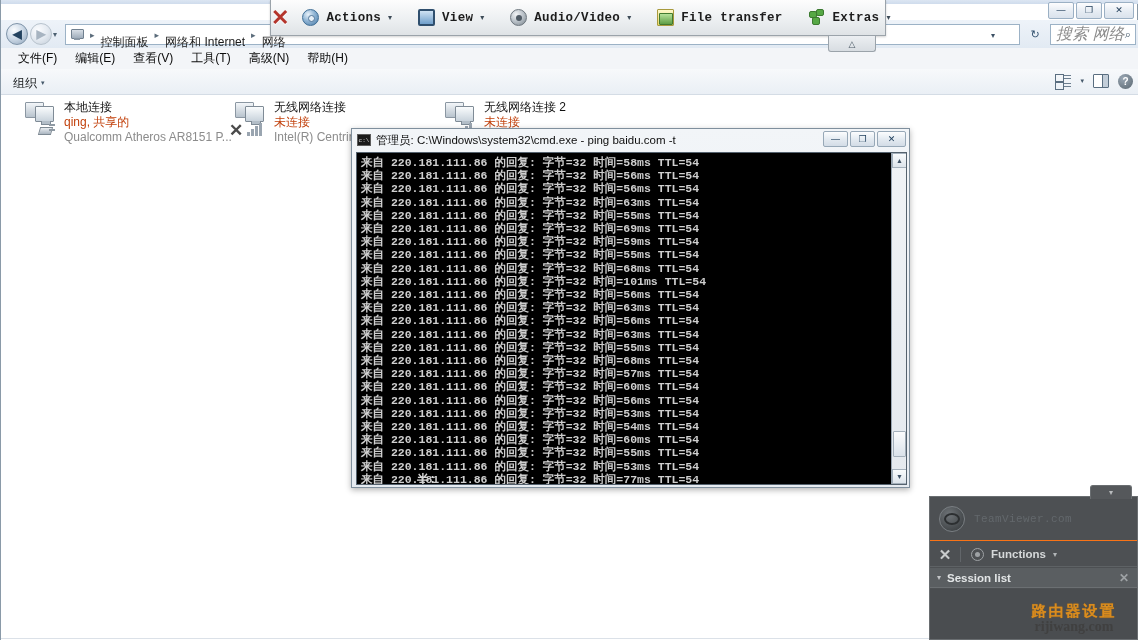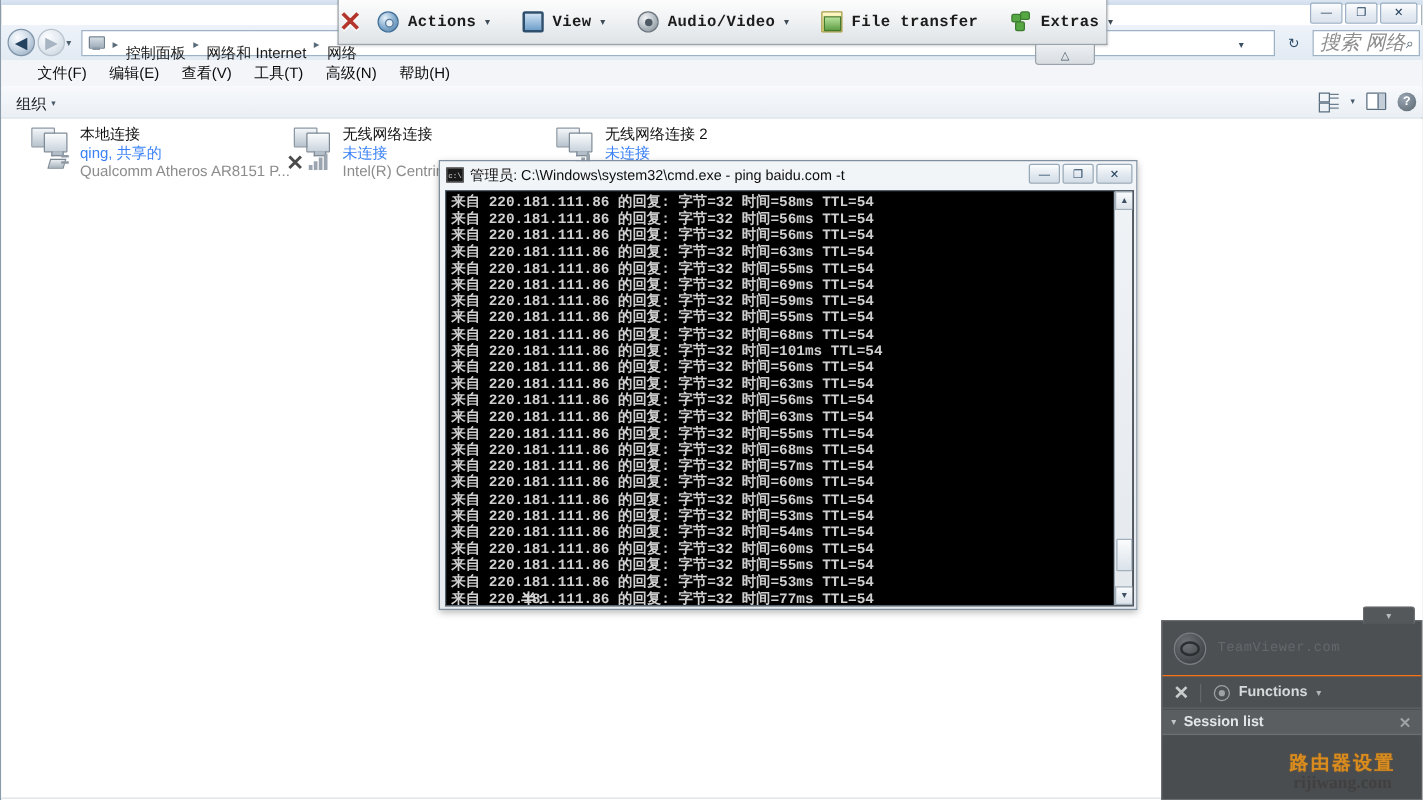--- a/index.html
+++ b/index.html
@@ -104,21 +104,21 @@
   .search-ph {
     font-size: 16px; color: #8d8d8d; font-style: italic;
     padding-left: 5px; flex: 1; white-space: nowrap; overflow: hidden;
   }
   .search-icon { font-size: 11px; color: #44586a; padding-right: 4px; }
 
   
   .menubar {
     position: absolute; left: 0; top: 48px; width: 1138px; height: 21px;
     background: #f3f5f8;
-    display: flex; align-items: center; padding-left: 20px;
+    display: flex; align-items: center; padding-left: 8px;
   }
   .menu-item {
     font-size: 12px; color: #0b0b0b; padding: 0 9px; white-space: nowrap;
   }
 
   
   .cmdbar {
     position: absolute; left: 0; top: 69px; width: 1138px; height: 26px;
     background: linear-gradient(#f7f9fb, #eaeff5);
     border-bottom: 1px solid #d4dce5;
@@ -202,21 +202,21 @@
   .bars-icon i {
     position: absolute; bottom: 0; width: 3px; background: #9aa5b0;
   }
   .bars-icon i:nth-child(1) { left: 0; height: 4px; }
   .bars-icon i:nth-child(2) { left: 4px; height: 7px; }
   .bars-icon i:nth-child(3) { left: 8px; height: 10px; }
   .bars-icon i:nth-child(4) { left: 12px; height: 13px; }
 
   .conn-txt { position: absolute; left: 47px; top: 0; width: 150px; }
   .conn-name { font-size: 12px; color: #101010; line-height: 15px; }
-  .conn-status { font-size: 12px; color: #3b82f6; line-height: 15px; }
+  .conn-status { font-size: 12px; color: #c2410c; line-height: 15px; }
   .conn-device { font-size: 12px; color: #8c8c8c; line-height: 15px; white-space: nowrap; }
 
   
   .tv-toolbar {
     position: absolute; left: 270px; top: 0; width: 616px; height: 36px;
     background: linear-gradient(#fdfdfd, #eceff1 58%, #dfe3e6);
     border: 1px solid #9ba3aa; border-top: none;
     display: flex; align-items: center;
     z-index: 30;
     box-shadow: 0 1px 2px rgba(0,0,0,.18);

